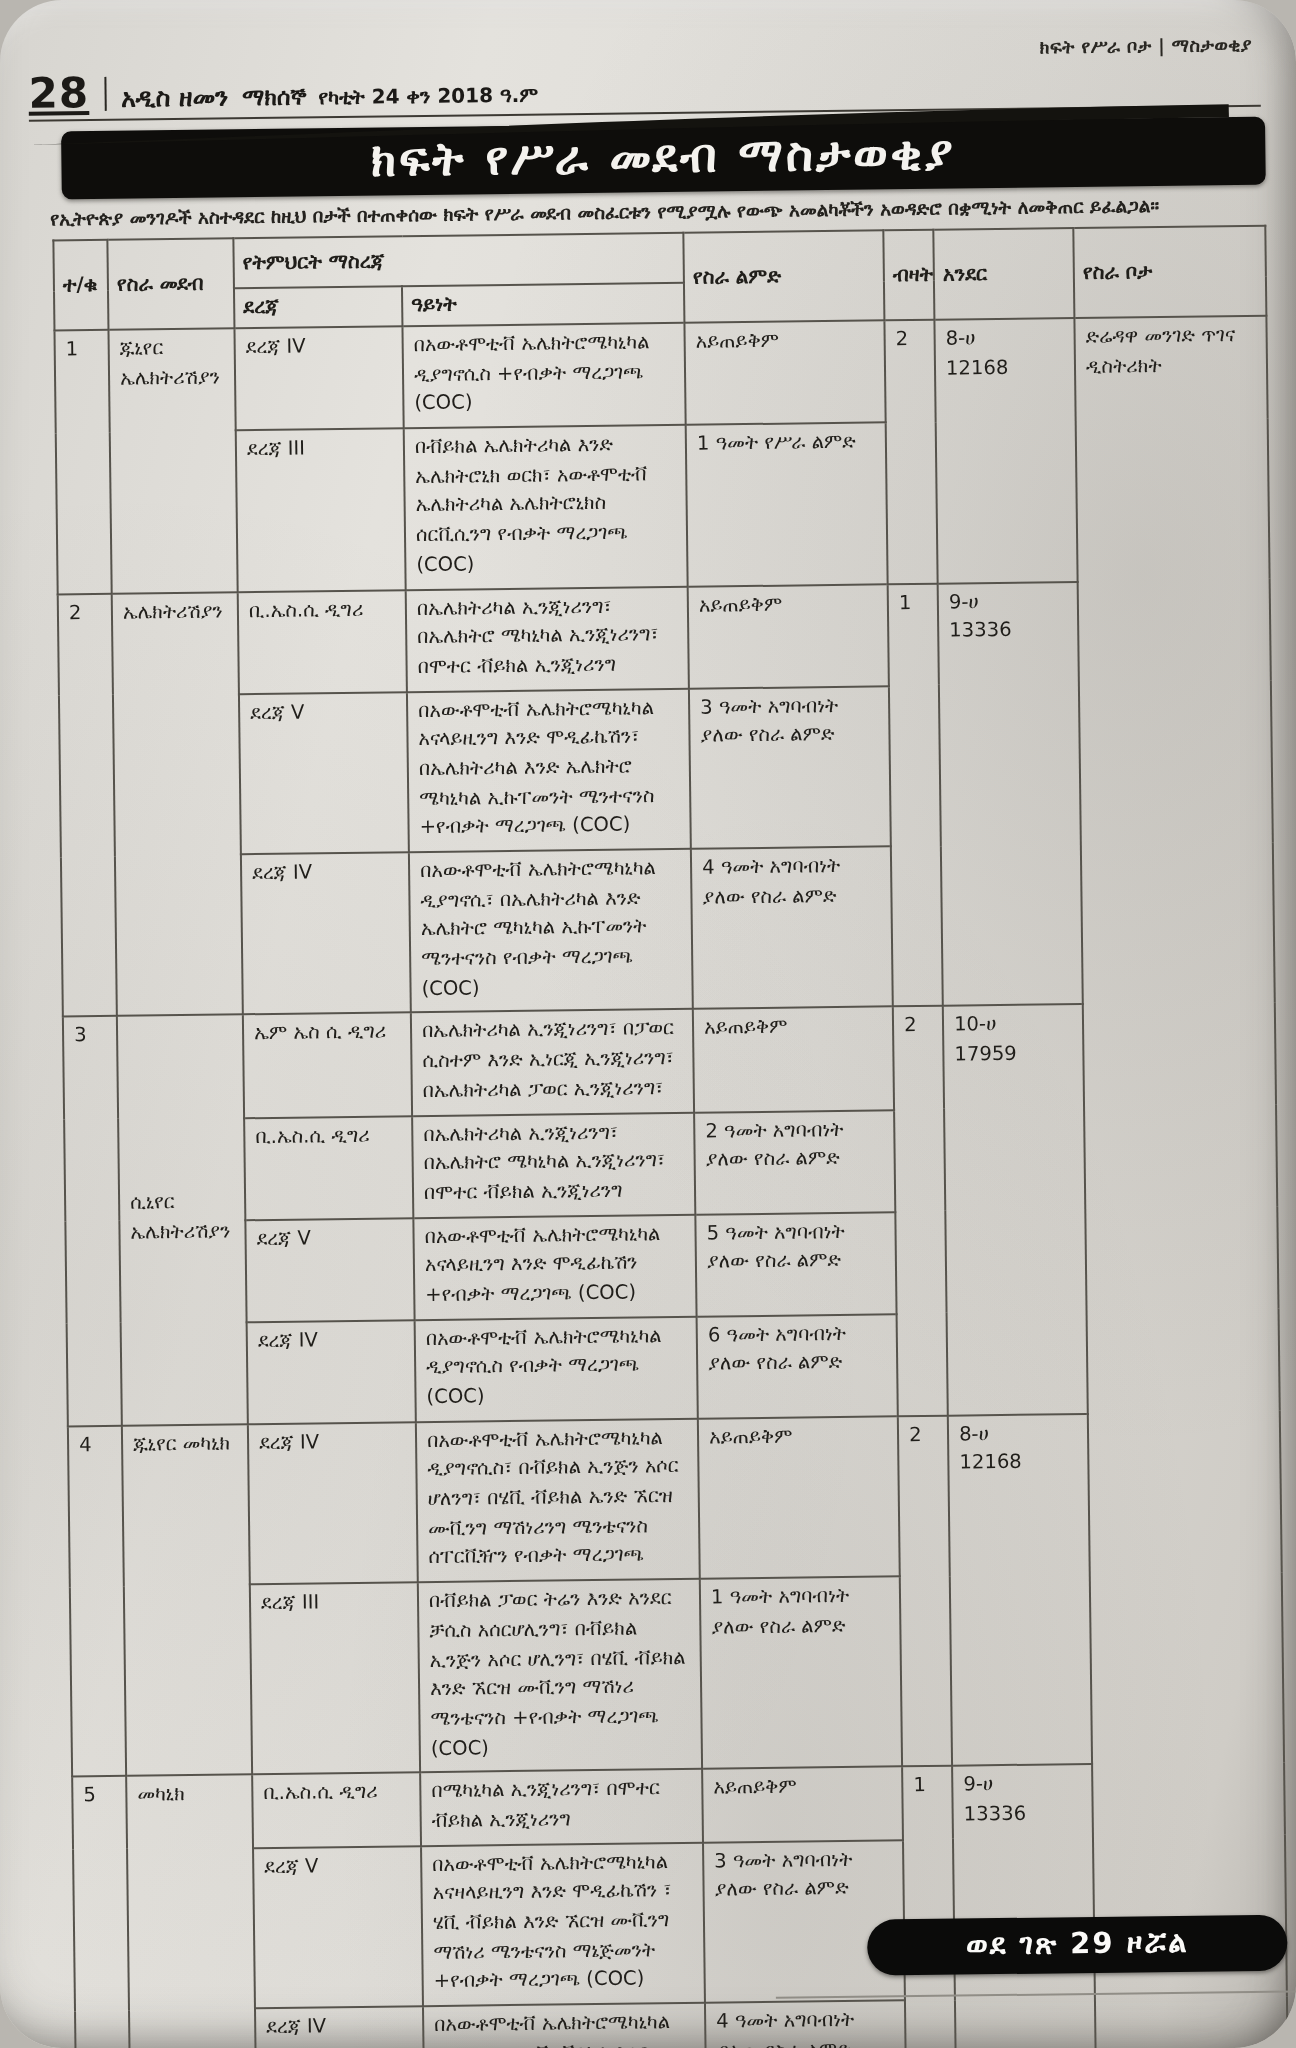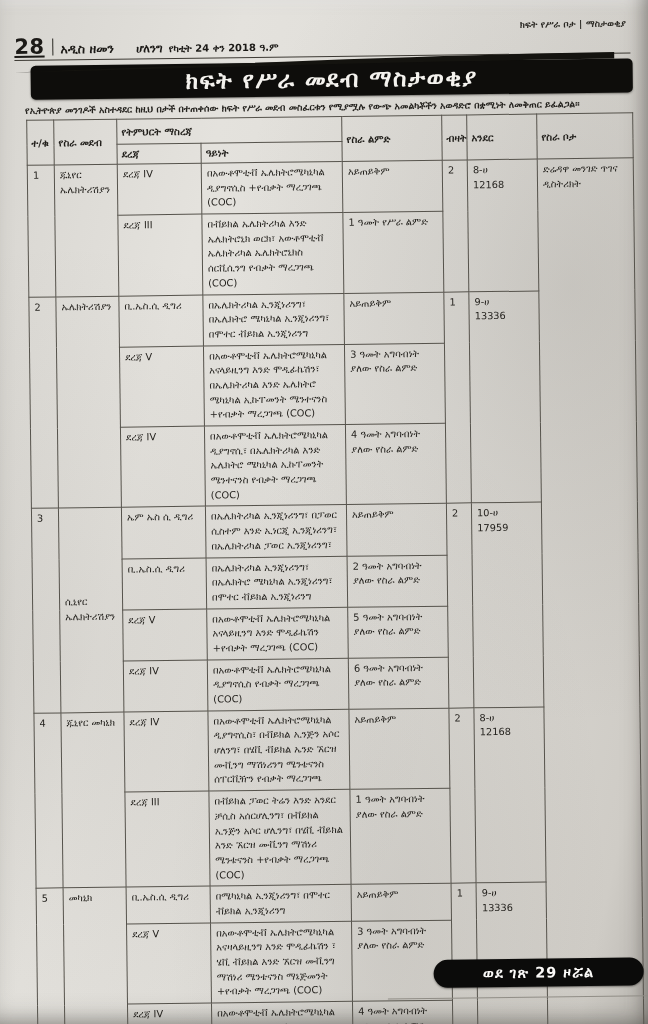--- a/index.html
+++ b/index.html
@@ -3,30 +3,30 @@
 <meta charset="utf-8">
 <style>
   html,body{margin:0;padding:0;}
   body{width:648px;height:1024px;overflow:hidden;background:#b9b6b0;font-family:"DejaVu Sans",sans-serif;}
   .page{position:relative;width:648px;height:1024px;overflow:hidden;color:#1c1a17;
     background:
       radial-gradient(ellipse at 88% 28%, rgba(110,106,99,.16), transparent 42%),
       radial-gradient(ellipse at 10% 65%, rgba(110,106,99,.10), transparent 45%),
       radial-gradient(ellipse at 60% 90%, rgba(110,106,99,.12), transparent 40%),
       linear-gradient(103deg,#d7d5d0 0%,#e4e2dd 28%,#dddbd6 60%,#cfccc6 92%,#bab7b1 100%);
-    box-shadow:inset -14px 0 22px -12px rgba(60,57,52,.55), inset 0 -16px 24px -14px rgba(60,57,52,.5), inset 0 10px 14px -10px rgba(255,255,255,.8);}
+    box-shadow:inset -14px 0 22px -12px rgba(60,57,52,.55), inset 0 -16px 24px -14px rgba(60,57,52,.5), inset 0 10px 14px -10px rgba(255,255,255,.8);border-radius:31px;}
   .rot{position:absolute;inset:0;transform:rotate(-0.7deg);transform-origin:52% 50%;}
 
   
   .topbar{position:absolute;top:22px;left:20px;right:14px;}
   .section-label{position:absolute;right:2px;top:0;font-size:9px;font-weight:700;color:#2a2823;letter-spacing:.2px;}
   .mast-row{position:absolute;left:0;top:9px;display:flex;align-items:baseline;white-space:nowrap;}
   .pageno{font-size:21px;font-weight:700;letter-spacing:.5px;text-decoration:underline;}
   .mast-divider{width:0;border-left:1.6px solid #2a2823;height:17px;margin:0 7px 0 8px;align-self:center;}
-  .masthead{font-size:12.5px;font-weight:700;margin-right:22px;text-align:right;}
+  .masthead{font-size:12.5px;font-weight:700;margin-right:7px;text-align:right;}
   .weekday{font-size:11.5px;font-weight:700;margin-right:6px;}
   .issuedate{font-size:10px;font-weight:600;}
   .top-rule{position:absolute;left:20px;right:12px;top:56px;border-top:1.4px solid #3c3933;}
 
   
   .banner-wrap{position:absolute;left:36px;right:10px;top:62px;}
   .swoosh{position:absolute;left:-16px;right:0;top:-7px;height:14px;}
   .banner{height:34px;background:#0e0d0b;border-radius:5px;display:flex;align-items:center;justify-content:center;
     box-shadow:0 1px 2px rgba(40,38,34,.5);}
   .banner h1{margin:0;color:#f4f2ee;font-size:23px;font-weight:700;letter-spacing:1.5px;}
@@ -61,21 +61,21 @@
 
 <div class="page">
   <div class="rot">
 
     <div class="topbar">
       <div class="section-label">ክፍት የሥራ ቦታ | ማስታወቂያ</div>
       <div class="mast-row">
         <span class="pageno">28</span>
         <span class="mast-divider"></span>
         <span class="masthead">አዲስ ዘመን</span>
-        <span class="weekday">ሆለንግ</span>
+        <span class="weekday">ማክሰኞ</span>
         <span class="issuedate">የካቲት 24 ቀን 2018 ዓ.ም</span>
       </div>
     </div>
     <div class="top-rule"></div>
 
     <div class="banner-wrap">
       <svg class="swoosh" viewBox="0 0 600 14" preserveAspectRatio="none">
         <path d="M0,13.5 C150,10 370,1.5 600,0.5 L600,7 C370,7.5 150,12 0,13.5 Z" fill="#14130f"></path>
       </svg>
       <div class="banner">

